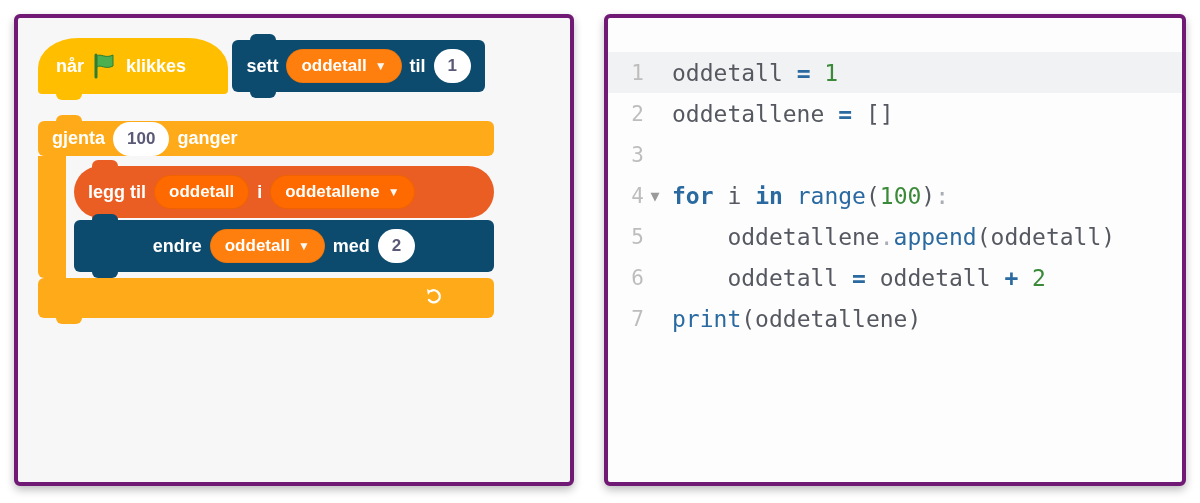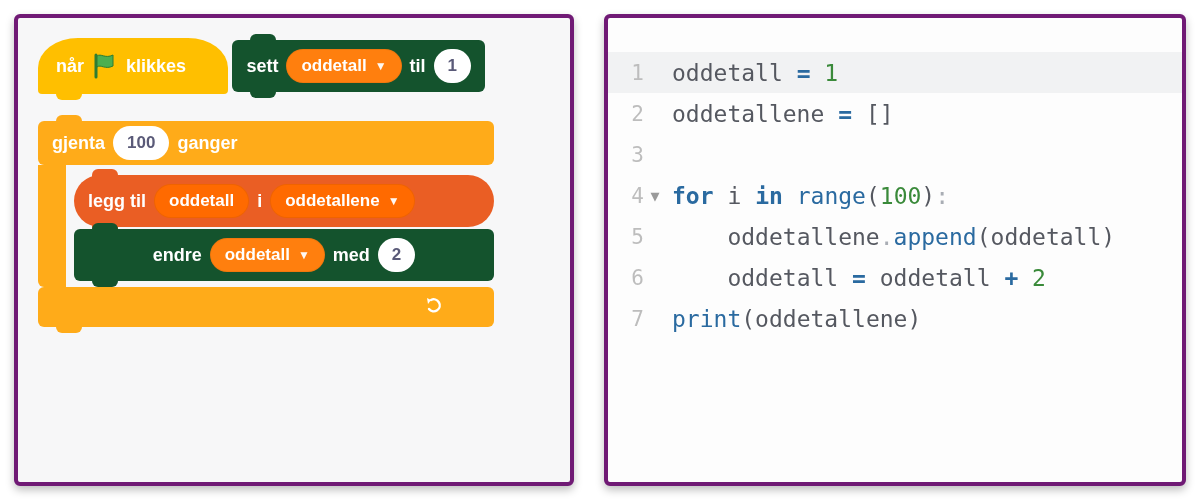--- a/index.html
+++ b/index.html
@@ -56,21 +56,21 @@
     border-radius: 0 0 6px 6px;
   }
   .flag-icon svg { display: block; }
 
   .stack-block {
     display: inline-flex;
     align-items: center;
     gap: 8px;
     height: 52px;
     padding: 0 14px;
-    background: #14532d;
+    background: #0c4a6e;
     color: #fff;
     font-weight: 700;
     font-size: 18px;
     border-radius: 6px;
     position: relative;
     margin-top: 4px;
   }
   .stack-block::before {
     content: "";
     position: absolute;
@@ -116,21 +116,21 @@
     color: #fff;
     font-weight: 700;
     font-size: 18px;
     display: flex;
     align-items: center;
     gap: 8px;
     padding: 0 14px;
     border-radius: 6px;
     position: relative;
   }
-  .c-top { height: 44px; min-width: 285px; margin-top: 29px; }
+  .c-top { height: 35px; min-width: 285px; margin-top: 29px; }
   .c-top::before {
     content: "";
     position: absolute;
     top: -6px;
     left: 18px;
     width: 26px;
     height: 10px;
     background: #ffab19;
     border-radius: 6px 6px 0 0;
   }

